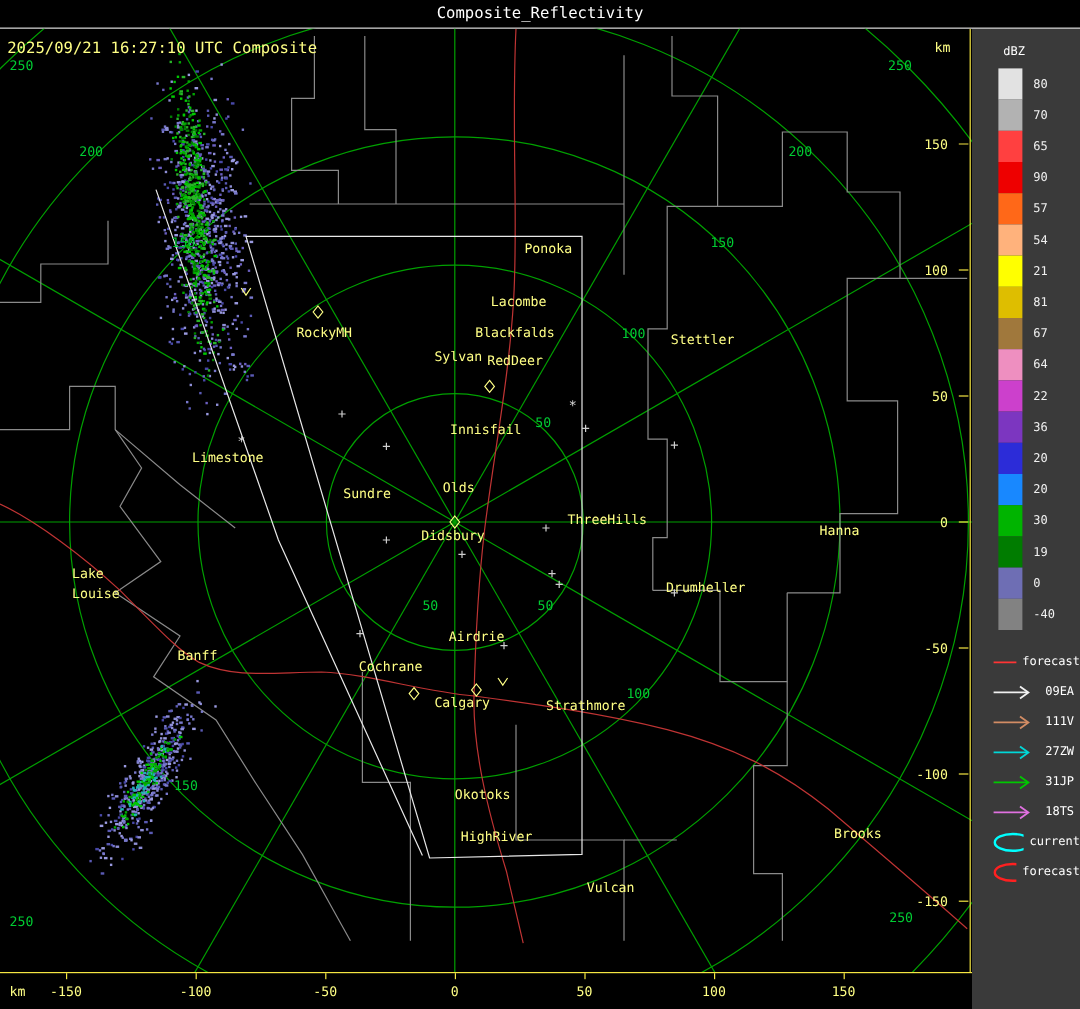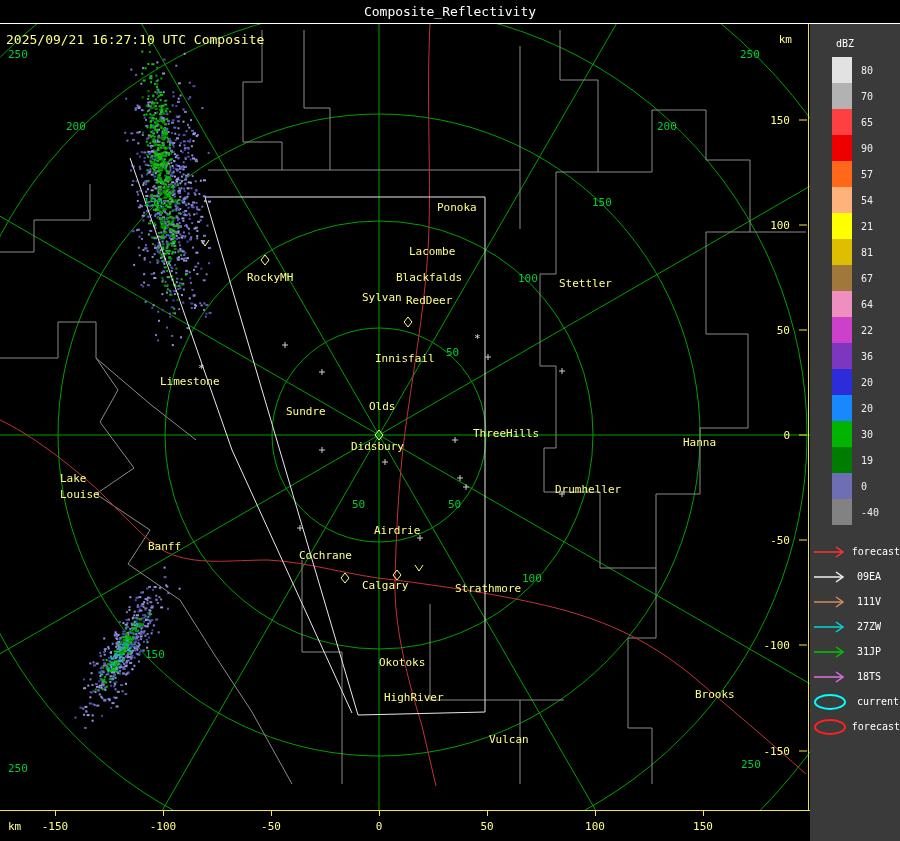--- a/index.html
+++ b/index.html
@@ -23,21 +23,21 @@
   .bottom-axis{height:31px;position:relative;border-top:1px solid var(--axis-yellow);color:var(--label-yellow);font-size:11px;background:#000;}
   .bottom-axis .unit{position:absolute;left:8px;top:9px;}
   .btick{position:absolute;top:0;width:1px;height:5px;background:var(--axis-yellow);}
   .btick-label{position:absolute;top:9px;width:40px;margin-left:-20px;text-align:center;}
   .side-panel{width:90px;background:var(--panel-gray);color:#f0f0f0;font-size:10px;}
   .dbz-label{padding:14px 0 8px 26px;color:#fff;}
   .scale-row{display:flex;align-items:center;height:26px;padding-left:22px;}
   .scale-swatch{width:20px;height:26px;flex:0 0 20px;}
   .scale-val{margin-left:9px;}
   .legend-rows{margin-top:14px;}
-  .legend-row{display:flex;align-items:center;height:25px;padding-left:2px;}
+  .legend-row{display:flex;align-items:center;height:25px;padding-left:16px;}
   .legend-label{margin-left:5px;color:#fff;}
 </style>
 </head>
 <body>
 
 <div class="app">
   <div class="titlebar">
     <span>Composite_Reflectivity</span>
   </div>
   <div class="content">

